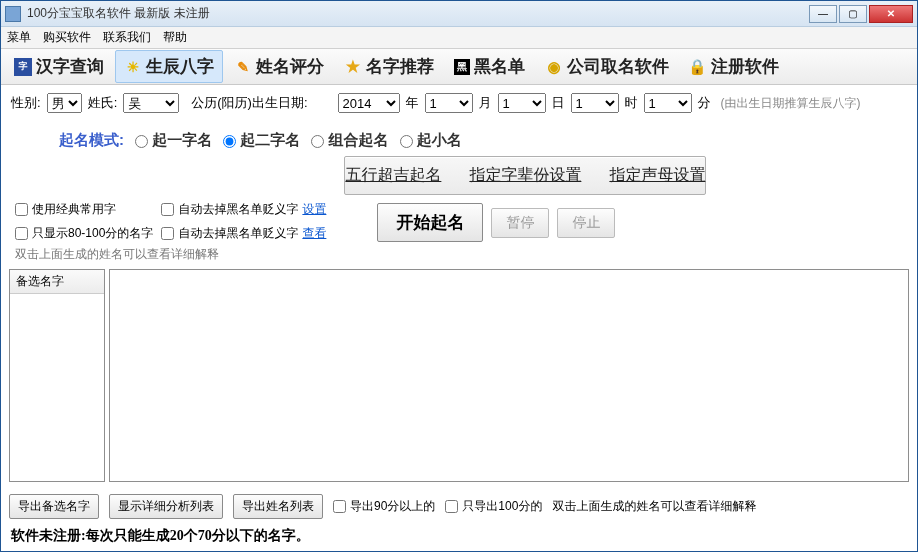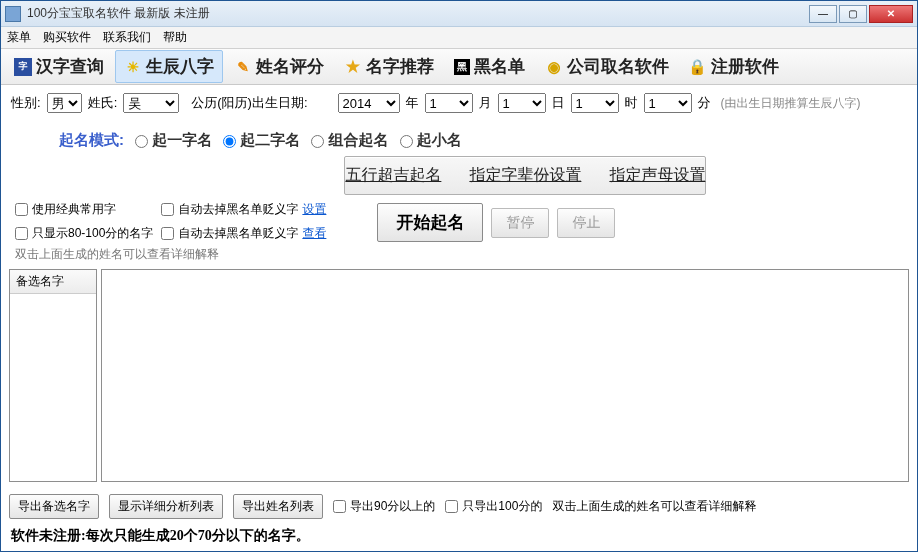--- a/index.html
+++ b/index.html
@@ -37,21 +37,21 @@
 .link { color: #0b57d0; text-decoration: underline; cursor: pointer; }
 .raised-group { border: 1px solid #b0b0b0; background: linear-gradient(#f7f7f7,#ebebeb); border-radius: 2px; display: flex; gap: 28px; padding: 8px 0; font-size: 16px; color: #222; box-shadow: 0 1px 0 #fff inset; }
 .raised-group span { text-decoration: underline; cursor: pointer; }
 .start-row { display: flex; align-items: center; gap: 8px; margin-top: 8px; }
 .btn { border: 1px solid #8a8a8a; background: linear-gradient(#fdfdfd,#e5e5e5); padding: 5px 14px; font-size: 14px; border-radius: 2px; cursor: pointer; }
 .btn.big { font-size: 17px; font-weight: bold; padding: 7px 18px; margin-left: 33px; }
 .btn.disabled { color: #999; border-color: #bbb; cursor: default; }
 .hint { color: #777; font-size: 12px; margin-top: 4px; }
 .lists { display: flex; gap: 4px; padding: 6px 8px; flex: 1; }
 .listbox { border: 1px solid #8e8e8e; background: #fff; }
-.listbox.small { width: 88px; }
+.listbox.small { width: 96px; }
 .list-header { font-size: 12px; padding: 3px 6px; border-bottom: 1px solid #ccc; background: linear-gradient(#fafafa,#ececec); }
 .listbox.big { flex: 1; }
 .bottom-bar { display: flex; align-items: center; gap: 10px; padding: 6px 8px; font-size: 12px; }
 .btn2 { border: 1px solid #8a8a8a; background: linear-gradient(#fdfdfd,#e5e5e5); padding: 3px 8px; font-size: 12px; border-radius: 2px; cursor: pointer; }
 .footer-note { padding: 2px 10px 6px 10px; font-size: 14px; font-weight: bold; color: #000; font-family: SimSun, serif; }
 input[type=checkbox], input[type=radio] { vertical-align: middle; }
 </style>
 </head>
 <body>
 

